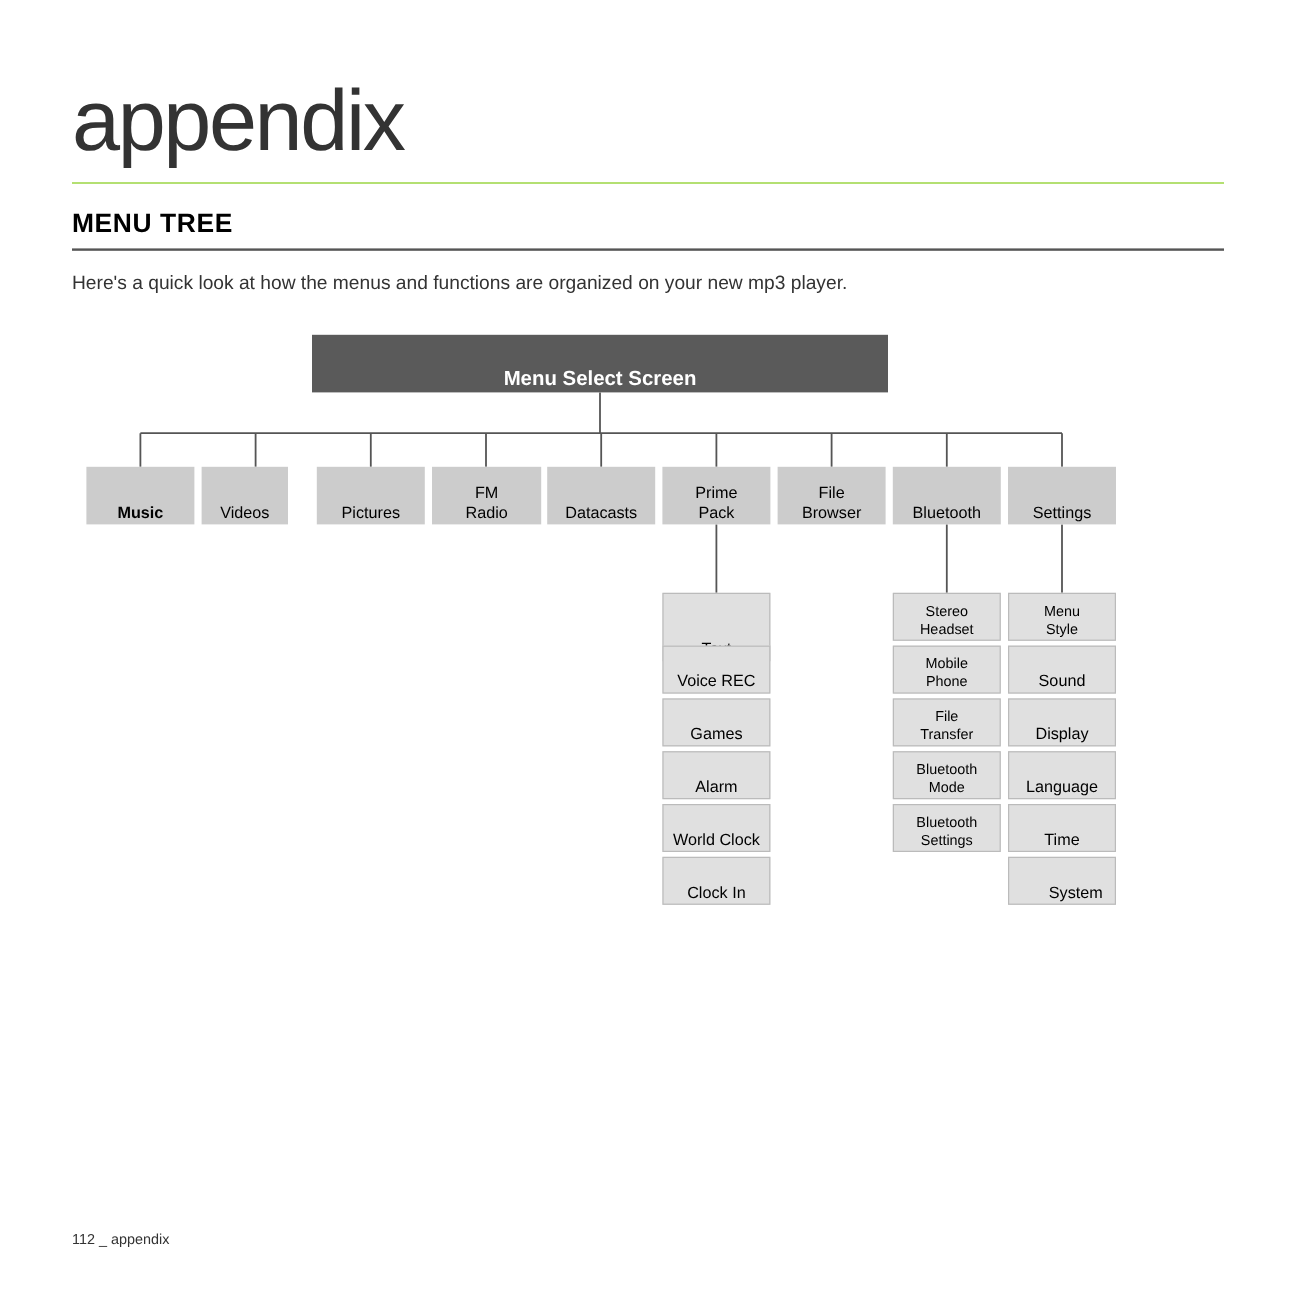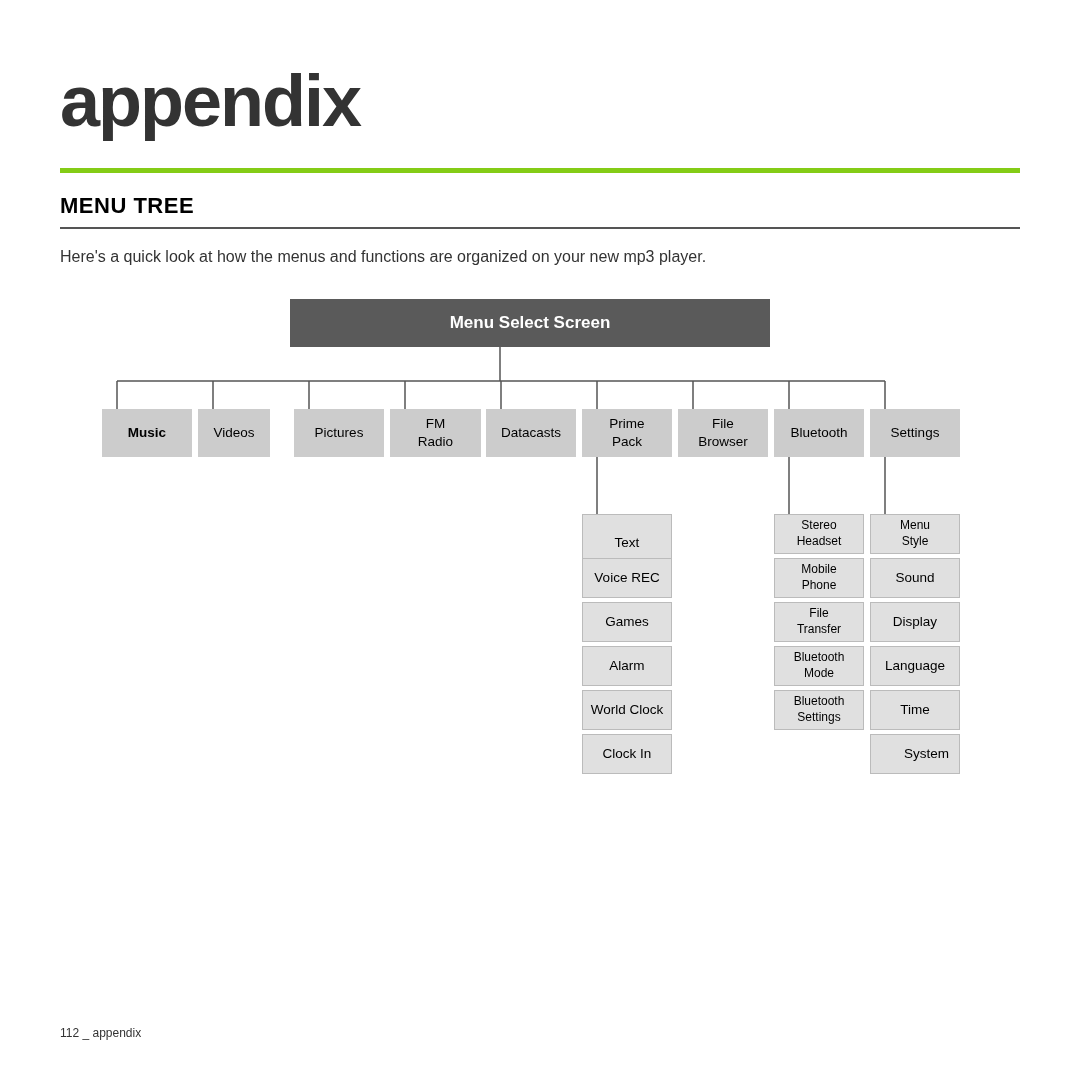--- a/index.html
+++ b/index.html
@@ -11,25 +11,25 @@
       overflow: hidden;
       position: relative;
     }
 
     .page-container {
       padding: 60px 60px 40px 60px;
     }
 
     .appendix-title {
       font-size: 72px;
-      font-weight: 700;
+      font-weight: 400;
       color: #333;
       letter-spacing: -2px;
-      border-bottom: 5px solid #84cc16;
-      padding-bottom: 26px;
+      border-bottom: 1px solid #84cc16;
+      padding-bottom: 10px;
       margin-bottom: 20px;
       font-family: 'Arial', sans-serif;
     }
 
     .section-title {
       font-size: 22px;
       font-weight: 900;
       color: #000;
       border-bottom: 2px solid #555;
       padding-bottom: 8px;
@@ -59,26 +59,25 @@
       left: 0;
       width: 100%;
       height: 100%;
       pointer-events: none;
     }
 
     
     .abs-node {
       position: absolute;
       display: flex;
-      align-items: center;
+      align-items: flex-end;
       justify-content: center;
       text-align: center;
       line-height: 1.3;
       font-size: 13.5px;
-      margin-left: 30px;
     }
 
     .abs-node.root-style {
       background: #5a5a5a;
       color: #fff;
       font-weight: bold;
       font-size: 17px;
     }
 
     .abs-node.main-style {

